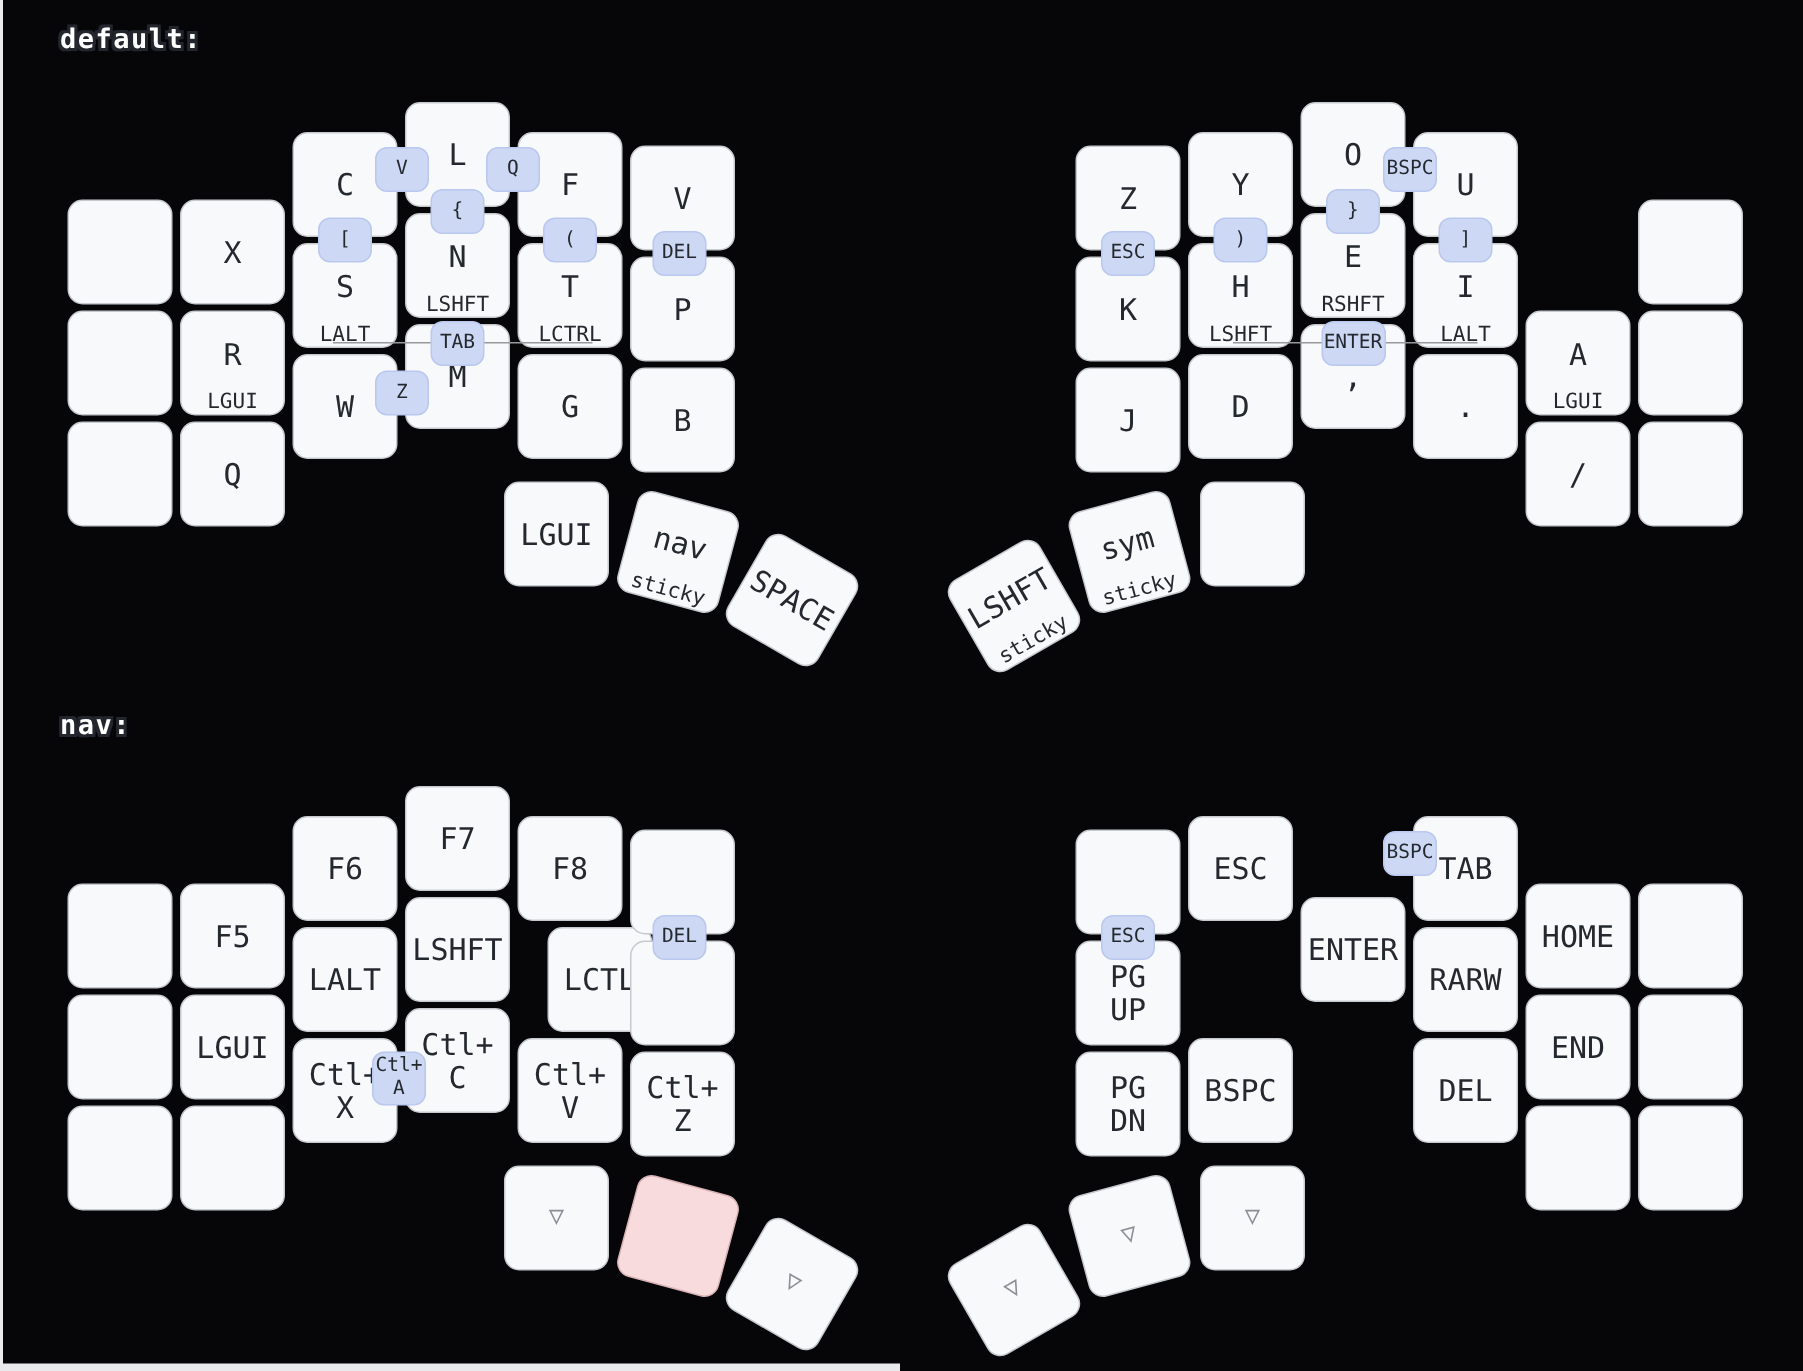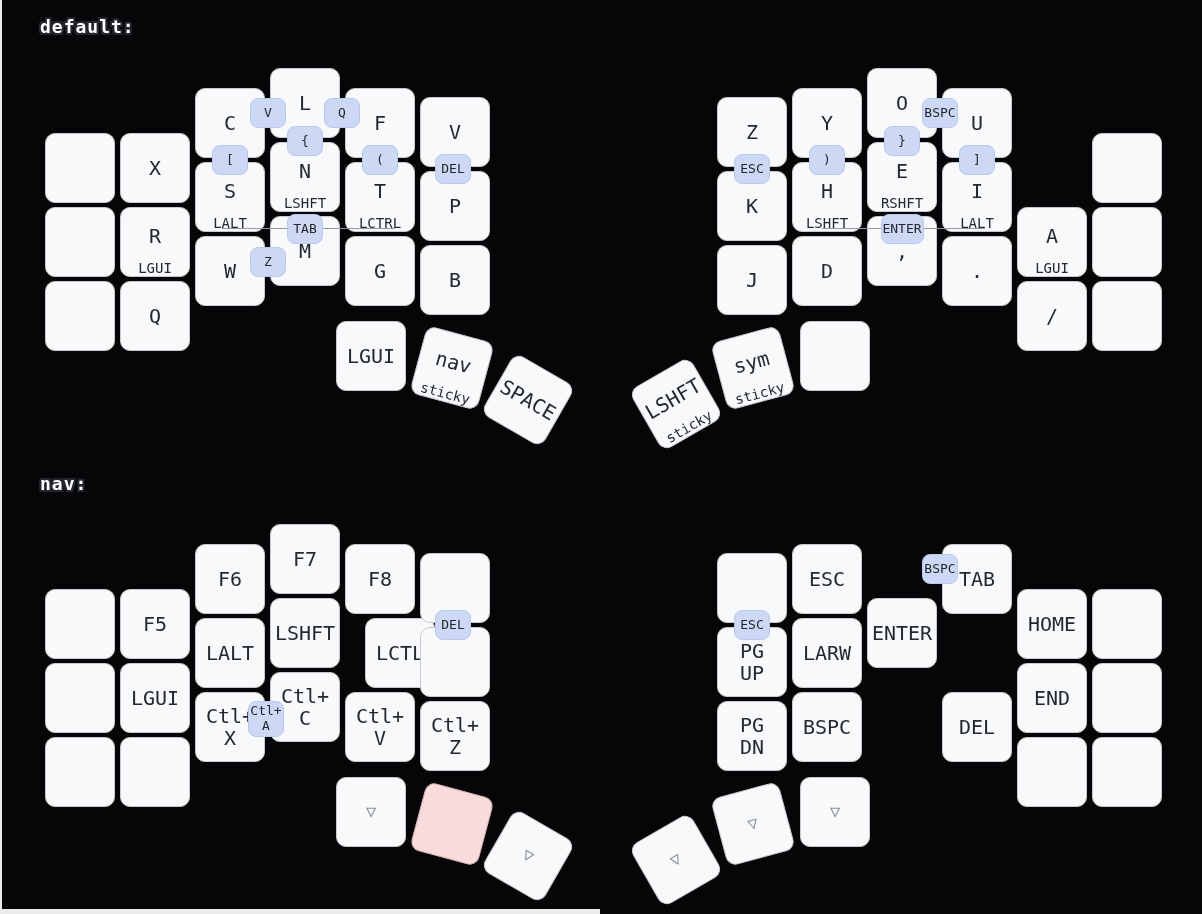--- a/index.html
+++ b/index.html
@@ -245,31 +245,31 @@
       <div class="tap">PG
 UP</div>
     </div>
     <div class="key" style="left: 717px; top: 701px;">
       <div class="tap">PG
 DN</div>
     </div>
     <div class="key" style="left: 792px; top: 544px;">
       <div class="tap">ESC</div>
     </div>
-    <div class="key" style="left: 792px; top: 618px;">
-      <div class="tap">LARW</div>
-    </div>
     <div class="key" style="left: 792px; top: 692px;">
       <div class="tap">BSPC</div>
     </div>
     <div class="key" style="left: 867px; top: 598px;">
       <div class="tap">ENTER</div>
     </div>
     <div class="key" style="left: 942px; top: 544px;">
       <div class="tap">TAB</div>
+    </div>
+    <div class="key" style="left: 942px; top: 618px;">
+      <div class="tap">RARW</div>
     </div>
     <div class="key" style="left: 942px; top: 692px;">
       <div class="tap">DEL</div>
     </div>
     <div class="key" style="left: 1017px; top: 663px;">
       <div class="tap">END</div>
     </div>
     <div class="key" style="left: 1017px; top: 589px;">
       <div class="tap">HOME</div>
     </div>

